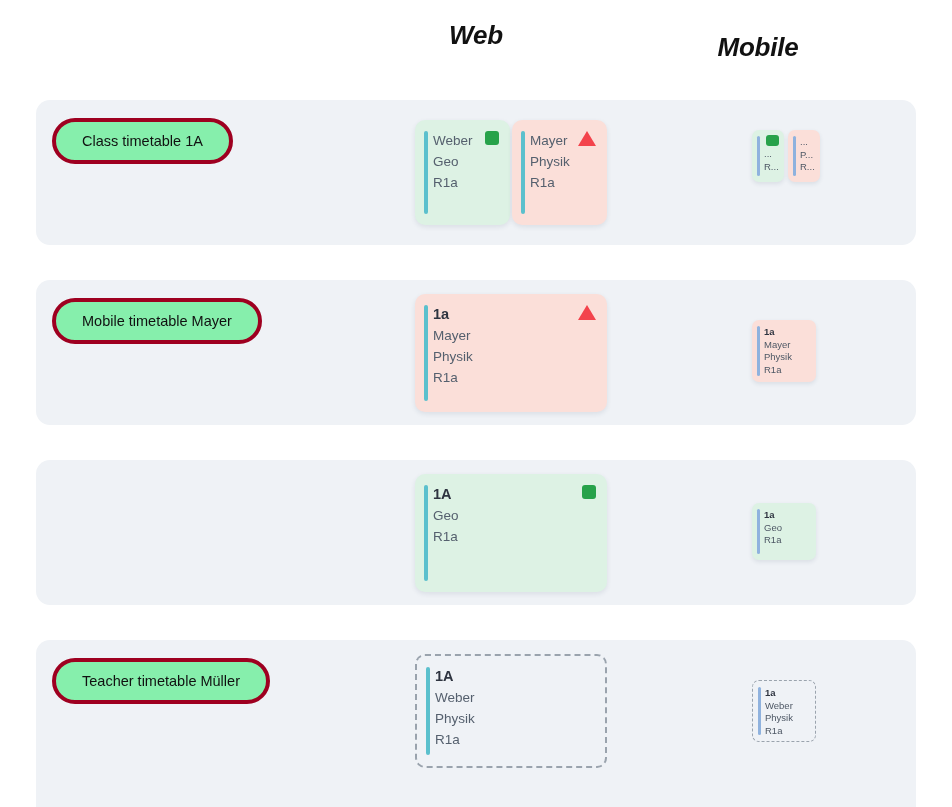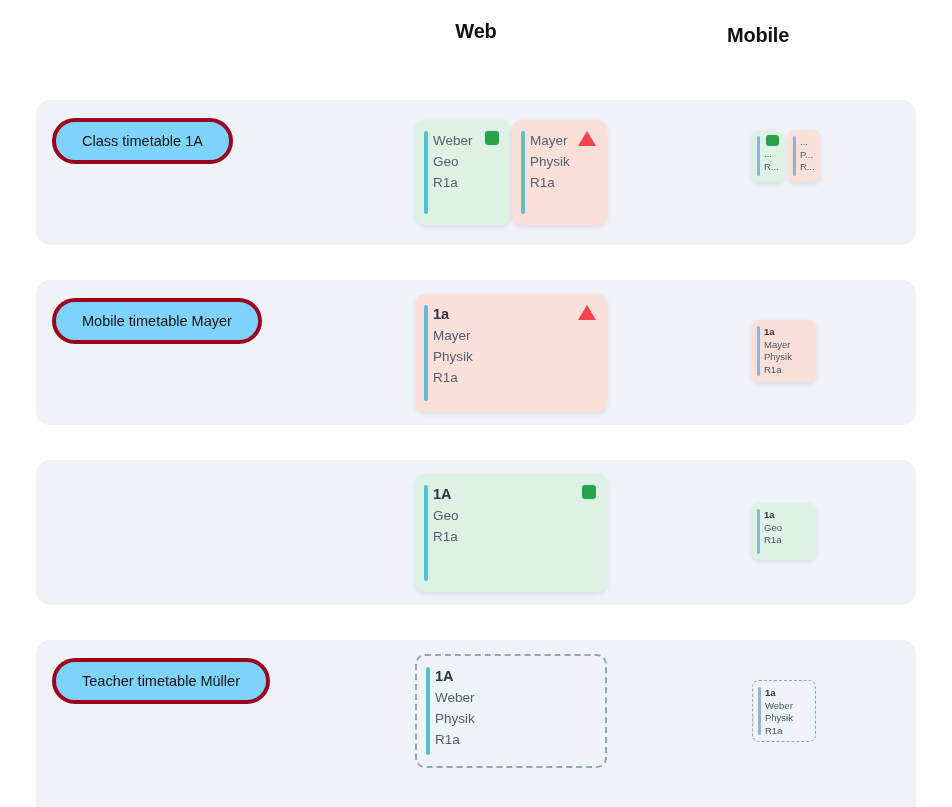--- a/index.html
+++ b/index.html
@@ -19,29 +19,30 @@
   
   .col-headers {
     position: absolute;
     top: 20px;
     left: 0;
     width: 952px;
     height: 40px;
   }
   .col-header {
     position: absolute;
-    font-size: 20px;
+    font-size: 26px;
     font-weight: bold;
     letter-spacing: -0.2px;
     color: #111111;
     text-align: center;
     transform: translateX(-50%);
+    font-style: italic;
   }
   .col-header.web    { left: 476px; top: 0; }
-  .col-header.mobile { left: 758px; top: 4px; }
+  .col-header.mobile { left: 758px; top: 12px; }
 
   
   .row-band {
     position: absolute;
     left: 36px;
     width: 880px;
     background: #eff2f6;
     border-radius: 14px;
   }
   .row-band.r1 { top: 100px; height: 145px; }
@@ -53,21 +54,21 @@
   .pill {
     position: absolute;
     left: 16px;
     top: 18px;
     height: 46px;
     box-sizing: border-box;
     display: flex;
     align-items: center;
     justify-content: center;
     padding: 10px 26px;
-    background: #7dd3fc;
+    background: #86efac;
     border: 4px solid #9e0020;
     border-radius: 26px;
     font-size: 14.5px;
     color: #111111;
     white-space: nowrap;
   }
 
   
   .web-area {
     position: absolute;

